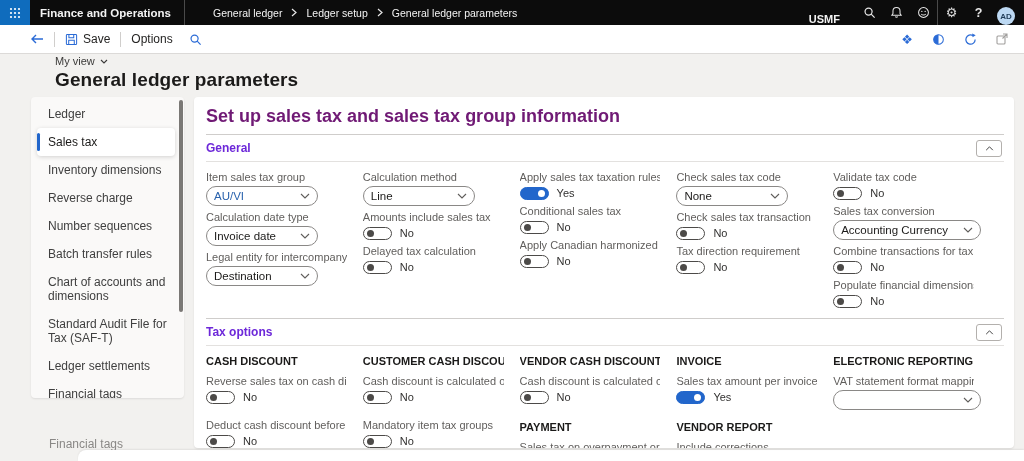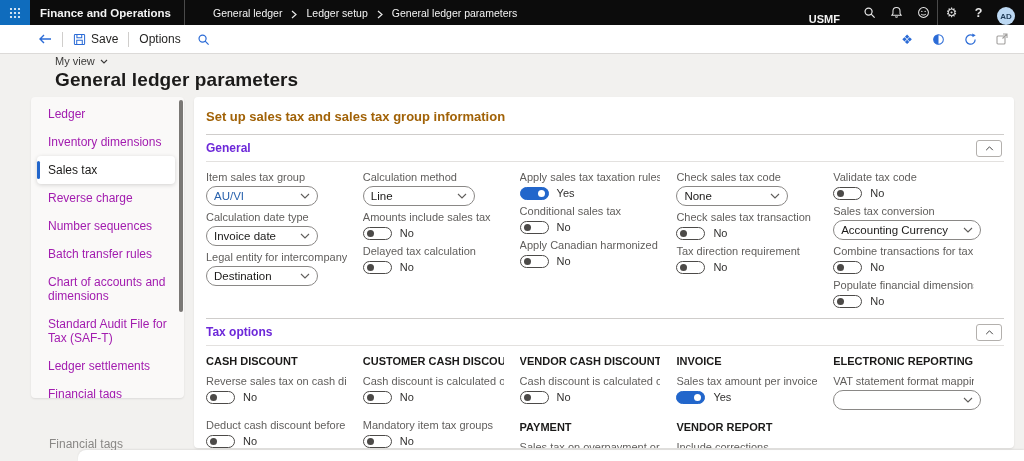--- a/index.html
+++ b/index.html
@@ -9,54 +9,54 @@
     font-family:"Liberation Sans", sans-serif;
     background:#f2f1ef; color:#1b1a19;
   }
   svg { display:block; }
 
   
   .appbar { position:absolute; top:0; left:0; right:0; height:25px; background:#0c0c0c; display:flex; align-items:center; color:#f3f3f3; }
   .waffle-btn { width:30px; height:25px; background:#0f6cbd; display:flex; align-items:center; justify-content:center; cursor:pointer; flex:0 0 auto; }
   .app-name { font-weight:bold; font-size:11.5px; margin:0 13px 0 10px; white-space:nowrap; }
   .appbar-vsep { width:1px; height:25px; background:#4a4a4a; }
-  .breadcrumb { display:flex; align-items:flex-end; gap:9px; margin-left:28px; font-size:10.5px; }
+  .breadcrumb { display:flex; align-items:center; gap:9px; margin-left:28px; font-size:10.5px; }
   .crumb { white-space:nowrap; cursor:pointer; }
   .appbar-right { margin-left:auto; display:flex; align-items:flex-end; padding-right:9px; }
   .company { font-size:11px; font-weight:bold; margin-right:16px; cursor:pointer; }
   .abtn { width:27px; height:25px; display:flex; align-items:center; justify-content:center; cursor:pointer; }
   .gear-glyph { font-size:13px; color:#dcdcdc; line-height:1; }
   .help-glyph { font-size:12.5px; color:#e8e8e8; font-weight:bold; }
   .avatar { width:18px; height:18px; border-radius:50%; background:#bcd8f2; color:#1f3b57; font-size:8px; font-weight:bold; display:flex; align-items:center; justify-content:center; margin-left:5px; cursor:pointer; }
 
   
-  .toolbar { position:absolute; top:25px; left:0; right:0; height:29px; background:#fff; border-bottom:1px solid #dcdad8; display:flex; align-items:center; font-size:12px; color:#252423; padding-left:38px; }
+  .toolbar { position:absolute; top:25px; left:0; right:0; height:29px; background:#fff; border-bottom:1px solid #dcdad8; display:flex; align-items:center; font-size:12px; color:#252423; padding-left:30px; }
   .tb-sep { width:1px; height:15px; background:#d0cecc; margin:0 10px; }
   .tb-item { display:flex; align-items:center; gap:5px; cursor:pointer; white-space:nowrap; }
   .toolbar-right { margin-left:auto; display:flex; align-items:center; gap:19px; padding-right:16px; }
   .tb-icon { cursor:pointer; display:flex; align-items:center; }
   .diamond-glyph { color:#2b6bd6; font-size:13px; line-height:1; }
 
   
   .page-header { position:absolute; left:38px; top:55px;margin-left:17px; }
   .view-selector { display:flex; align-items:center; gap:5px; font-size:11px; color:#3b3a39; cursor:pointer; }
   .page-title { font-size:19px; font-weight:bold; color:#1b1a19; margin-top:2px; letter-spacing:.1px; }
 
   
   .nav-card { position:absolute; left:31px; top:97px; width:153px; height:301px; background:#faf9f8; border-radius:4px; box-shadow:0 1px 2px rgba(0,0,0,.09); overflow:hidden; padding-top:3px; }
-  .nav-item { font-size:12px; color:#a21caf; line-height:14px; padding:7px 10px 7px 17px; cursor:pointer; }
+  .nav-item { font-size:12px; color:#404040; line-height:14px; padding:7px 10px 7px 17px; cursor:pointer; }
   .nav-item.selected { background:#fff; margin:0 9px 0 6px; padding-left:11px; padding-right:6px; border-radius:4px; box-shadow:0 1px 4px rgba(0,0,0,.16); position:relative; color:#1b1a19; }
   .nav-item.selected::before { content:""; position:absolute; left:0; top:5px; bottom:5px; width:3px; border-radius:2px; background:#2266cb; }
   .nav-scrollbar { position:absolute; right:1px; top:3px; width:4px; height:212px; background:#7a7875; border-radius:2px; cursor:pointer; }
   .ghost-label { position:absolute; left:49px; top:437px; font-size:12px; color:#8a8886; }
   .bottom-strip { position:absolute; left:78px; right:0; top:450px; height:11px; background:#fff; border-top-left-radius:8px; box-shadow:0 -1px 2px rgba(0,0,0,.07); }
 
   
   .main-card { position:absolute; left:194px; top:97px; width:820px; height:351px; background:#fff; border-radius:4px; box-shadow:0 1px 2px rgba(0,0,0,.09); padding:12px 10px 0 12px; overflow:hidden; }
-  .content-heading { font-size:13px; font-weight:bold; color:#a16207; line-height:15px; }
+  .content-heading { font-size:18px; font-weight:bold; color:#701a75; line-height:15px; }
   hr.sec { border:none; border-top:1px solid #cfcdcb; margin:10px 0 0 0; }
   hr.sec2 { border:none; border-top:1px solid #e3e1df; margin:0; }
   .section-header { display:flex; align-items:center; justify-content:space-between; height:26px; }
   .section-title { font-size:12px; font-weight:bold; color:#6d28d9; }
   .collapse-btn { width:26px; height:17px; border:1px solid #b3b0ad; border-radius:3px; background:#fff; display:flex; align-items:center; justify-content:center; cursor:pointer; margin-right:2px; }
 
   .fields-grid { display:grid; grid-template-columns:repeat(5,1fr); column-gap:16px; padding:9px 30px 10px 0; }
   .fcol { display:flex; flex-direction:column; gap:5px; min-width:0; }
   .field { min-width:0; }
   .field-label { font-size:11px; color:#605e5c; line-height:13px; margin-bottom:2px; white-space:nowrap; overflow:hidden; }
@@ -193,22 +193,22 @@
     <span>My view</span>
     <svg width="8" height="5" viewBox="0 0 8 5">
         <polyline points="1,1 4,4 7,1" fill="none" stroke="#3b3a39" stroke-width="1.1"></polyline>
       </svg>
   </div>
   <div class="page-title">General ledger parameters</div>
 </div>
 
 <div class="nav-card">
   <div class="nav-item">Ledger</div>
+  <div class="nav-item selected">Sales tax</div>
   <div class="nav-item">Inventory dimensions</div>
-  <div class="nav-item selected">Sales tax</div>
   <div class="nav-item">Reverse charge</div>
   <div class="nav-item">Number sequences</div>
   <div class="nav-item">Batch transfer rules</div>
   <div class="nav-item">Chart of accounts and dimensions</div>
   <div class="nav-item">Standard Audit File for Tax (SAF-T)</div>
   <div class="nav-item">Ledger settlements</div>
   <div class="nav-item">Financial tags</div>
   <div class="nav-scrollbar"></div>
 </div>
 <div class="ghost-label">Financial tags</div>

